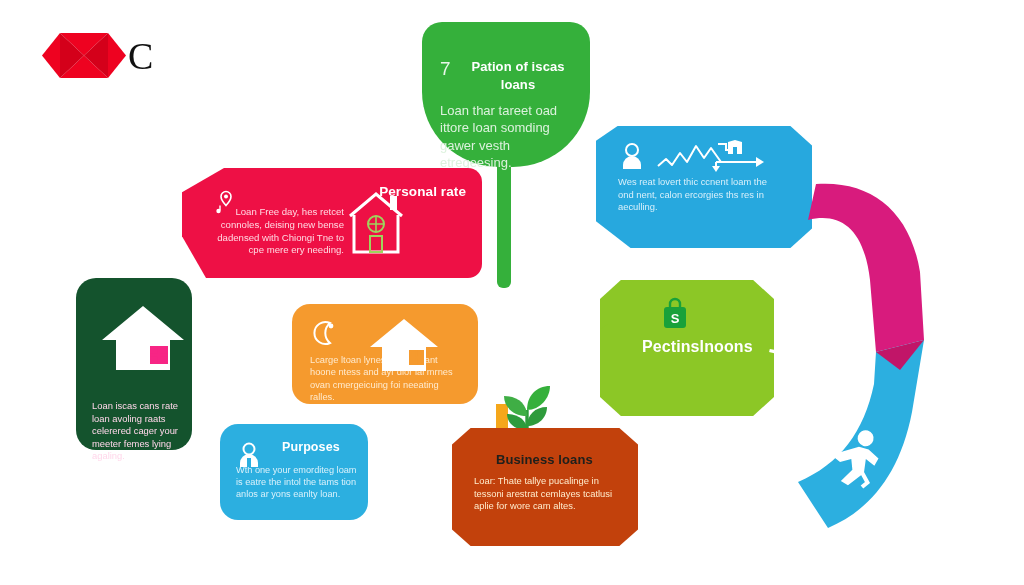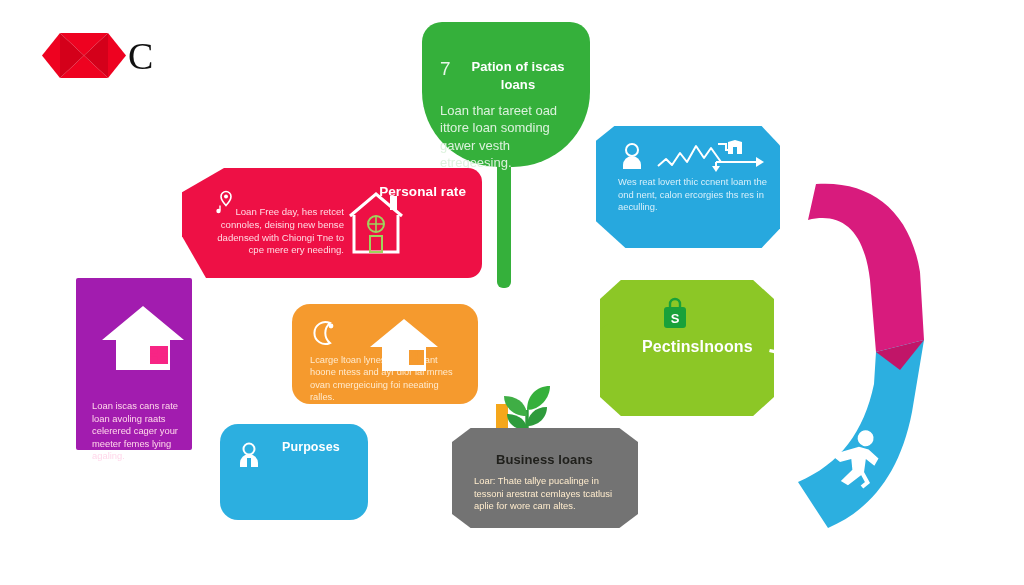--- a/index.html
+++ b/index.html
@@ -83,43 +83,43 @@
     font-size: 13px; color: #dcf2dd; margin-top: 9px; width: 142px;
   }
   #p-stem {
     position: absolute; left: 497px; top: 160px;
     width: 14px; height: 128px; background: #35B03B;
     border-radius: 0 0 6px 6px;
   }
 
   
   #p-blue {
-    left: 596px; top: 126px; width: 184px; height: 122px;
+    left: 596px; top: 126px; width: 216px; height: 122px;
     background: #27A8DE;
     clip-path: polygon(10% 0%, 90% 0%, 100% 16%, 100% 84%, 90% 100%, 16% 100%, 0% 78%, 0% 12%);
     padding: 14px 16px 0 22px;
     color: #ffffff;
   }
   #p-blue .row { position: relative; height: 34px; }
   #p-blue .person { position: absolute; left: 2px; top: 2px; }
   #p-blue .squig  { position: absolute; left: 38px; top: 0px; }
   #p-blue .body { font-size: 9.4px; color: #d8f0fb; margin-top: 2px; width: 150px; }
   #p-blue .tail {
     position: absolute; left: -14px; bottom: -18px;
     width: 0; height: 0;
     border-top: 22px solid #27A8DE;
     border-left: 22px solid transparent;
     transform: rotate(6deg);
   }
 
   
   #p-pinkleft {
     left: 76px; top: 278px; width: 116px; height: 172px;
-    background: #a21caf;
-    border-radius: 2px;
+    background: #14532d;
+    border-radius: 20px;
     padding: 16px 12px 0 16px;
     color: #ffffff;
   }
   #p-pinkleft .house2 { margin: 8px 0 0 8px; }
   #p-pinkleft .body { font-size: 9.4px; color: #ffd7ea; margin-top: 26px; }
 
   
   #p-orange {
     left: 292px; top: 304px; width: 186px; height: 100px;
     background: #F59A2E;
@@ -157,22 +157,22 @@
     border-radius: 18px;
     padding: 12px 12px 0 16px;
     color: #ffffff;
   }
   #p-cyan .person2 { position: absolute; left: 18px; top: 18px; }
   #p-cyan .head { font-size: 12.5px; color: #ffffff; margin: 4px 0 0 46px; }
   #p-cyan .body { font-size: 9.2px; color: #d9f1fb; margin-top: 10px; width: 122px; }
 
   
   #p-business {
-    left: 452px; top: 428px; width: 186px; height: 100px;
-    background: #737373;
+    left: 452px; top: 428px; width: 186px; height: 118px;
+    background: #c2410c;
     clip-path: polygon(10% 0%, 90% 0%, 100% 14%, 100% 86%, 90% 100%, 10% 100%, 0% 86%, 0% 14%);
     padding: 20px 14px 0 22px;
     color: #ffffff;
   }
   #p-business .head { font-size: 13px; color: #20201c; margin: 4px 0 0 22px; }
   #p-business .body { font-size: 9.4px; color: #ffeccd; margin-top: 8px; width: 152px; }
   #p-plant { position: absolute; left: 492px; top: 384px; }
   #p-stem2 {
     position: absolute; left: 496px; top: 404px;
     width: 12px; height: 48px; background: #F5A71B;
@@ -304,20 +304,21 @@
     <div class="tail"></div>
   </div>
 
   <div class="panel" id="p-cyan">
     <svg class="icon person2" width="22" height="26" viewBox="0 0 22 26">
       <circle cx="11" cy="7" r="5.5" fill="none" stroke="#ffffff" stroke-width="2"></circle>
       <path d="M2 25v-4a9 9 0 0 1 18 0v4z" fill="#ffffff"></path>
       <rect x="9" y="16" width="4" height="9" fill="#2CAFE0"></rect>
     </svg>
     <div class="head">Purposes</div>
+    <div class="body">Wth one your emorditeg loam is eatre the intol the tams tion anlos ar yons eanlty loan.</div>
   </div>
 
   <svg id="p-plant" width="70" height="74" viewBox="0 0 70 74">
     <path d="M35 70 V26" stroke="#2E9B3C" stroke-width="3.4" fill="none"></path>
     <path d="M35 32 C20 32 12 22 12 12 C26 12 35 20 35 32 Z" fill="#3FAE45"></path>
     <path d="M35 46 C22 46 15 38 15 30 C27 30 35 37 35 46 Z" fill="#2E9B3C"></path>
     <path d="M35 26 C35 12 44 2 58 2 C58 14 48 26 35 26 Z" fill="#35B03B"></path>
     <path d="M35 42 C35 31 43 23 55 23 C55 34 46 42 35 42 Z" fill="#2E9B3C"></path>
   </svg>
 

